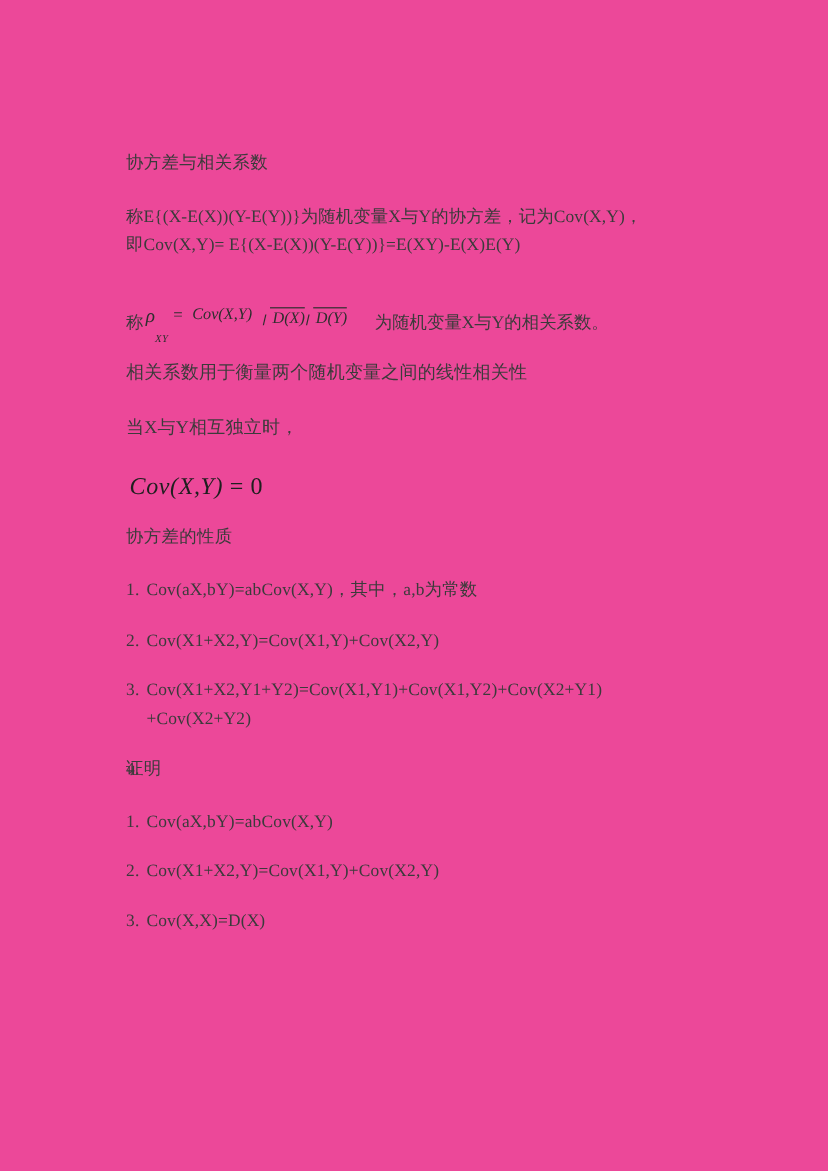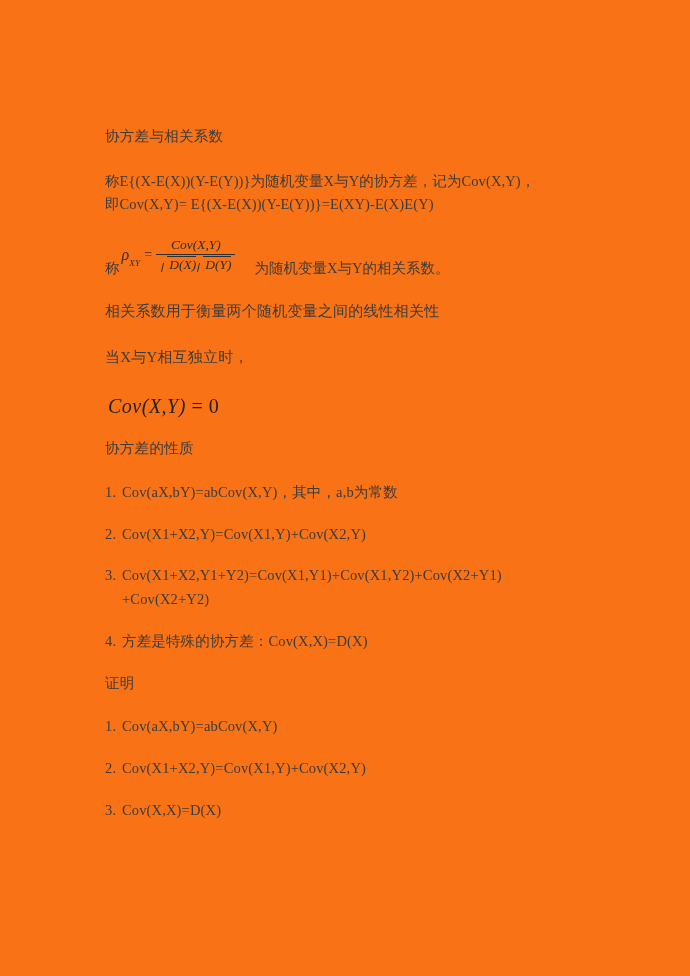--- a/index.html
+++ b/index.html
@@ -11,21 +11,21 @@
     width: 690px;
     height: 976px;
     overflow: hidden;
     font-family: "Liberation Serif", "DejaVu Serif", serif;
     color: #3a3a3a;
   }
   .page {
     position: relative;
     width: 690px;
     height: 976px;
-    background: #f97316;
+    background: #ec4899;
     box-sizing: border-box;
   }
   .content {
     position: absolute;
     left: 105px;
     top: 126px;
     width: 500px;
   }
 
   
@@ -76,32 +76,31 @@
   }
   .rho-sym {
     font-size: 16px;
     font-style: italic;
   }
   .rho-sub {
     font-size: 9px;
     font-style: italic;
     vertical-align: sub;
     position: relative;
-    top: 8px;
+    top: 18px;
     letter-spacing: 0.3px;
   }
   .eq-sign {
     font-size: 14px;
     font-style: normal;
     margin: 0 4px;
   }
   .frac {
     display: inline-flex;
-    flex-direction: column;
-    align-items: center;
+    flex-direction: row;
     vertical-align: middle;
     line-height: 1.08;
   }
   .frac .num {
     font-size: 13.5px;
     font-style: italic;
     padding: 0 4px 1px 4px;
   }
   .frac .bar {
     width: 100%;
@@ -246,21 +245,20 @@
         <span class="marker">2.</span>
         <span>Cov(X1+X2,Y)=Cov(X1,Y)+Cov(X2,Y)</span>
       </li>
       <li>
         <span class="marker">3.</span>
         <span>Cov(X1+X2,Y1+Y2)=Cov(X1,Y1)+Cov(X1,Y2)+Cov(X2+Y1)</span>
         <span class="cont">+Cov(X2+Y2)</span>
       </li>
       <li>
         <span class="marker">4.</span>
-        <span>方差是特殊的协方差：Cov(X,X)=D(X)</span>
       </li>
     </ol>
 
     <div class="heading gap-top">证明</div>
 
     <ol class="props">
       <li>
         <span class="marker">1.</span>
         <span>Cov(aX,bY)=abCov(X,Y)</span>
       </li>

